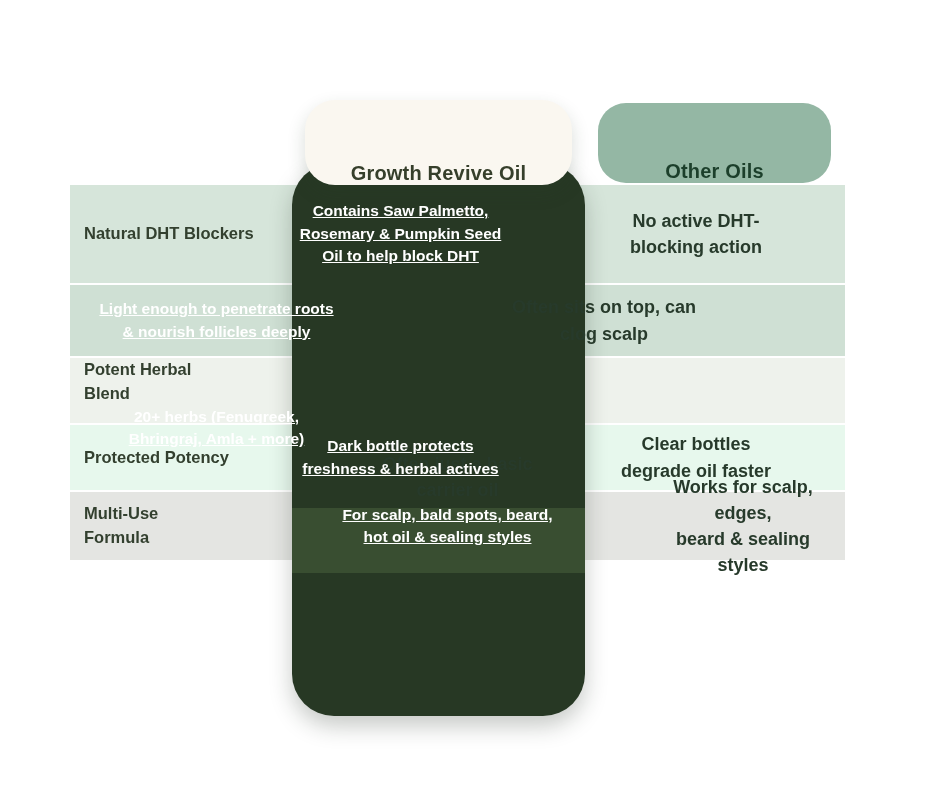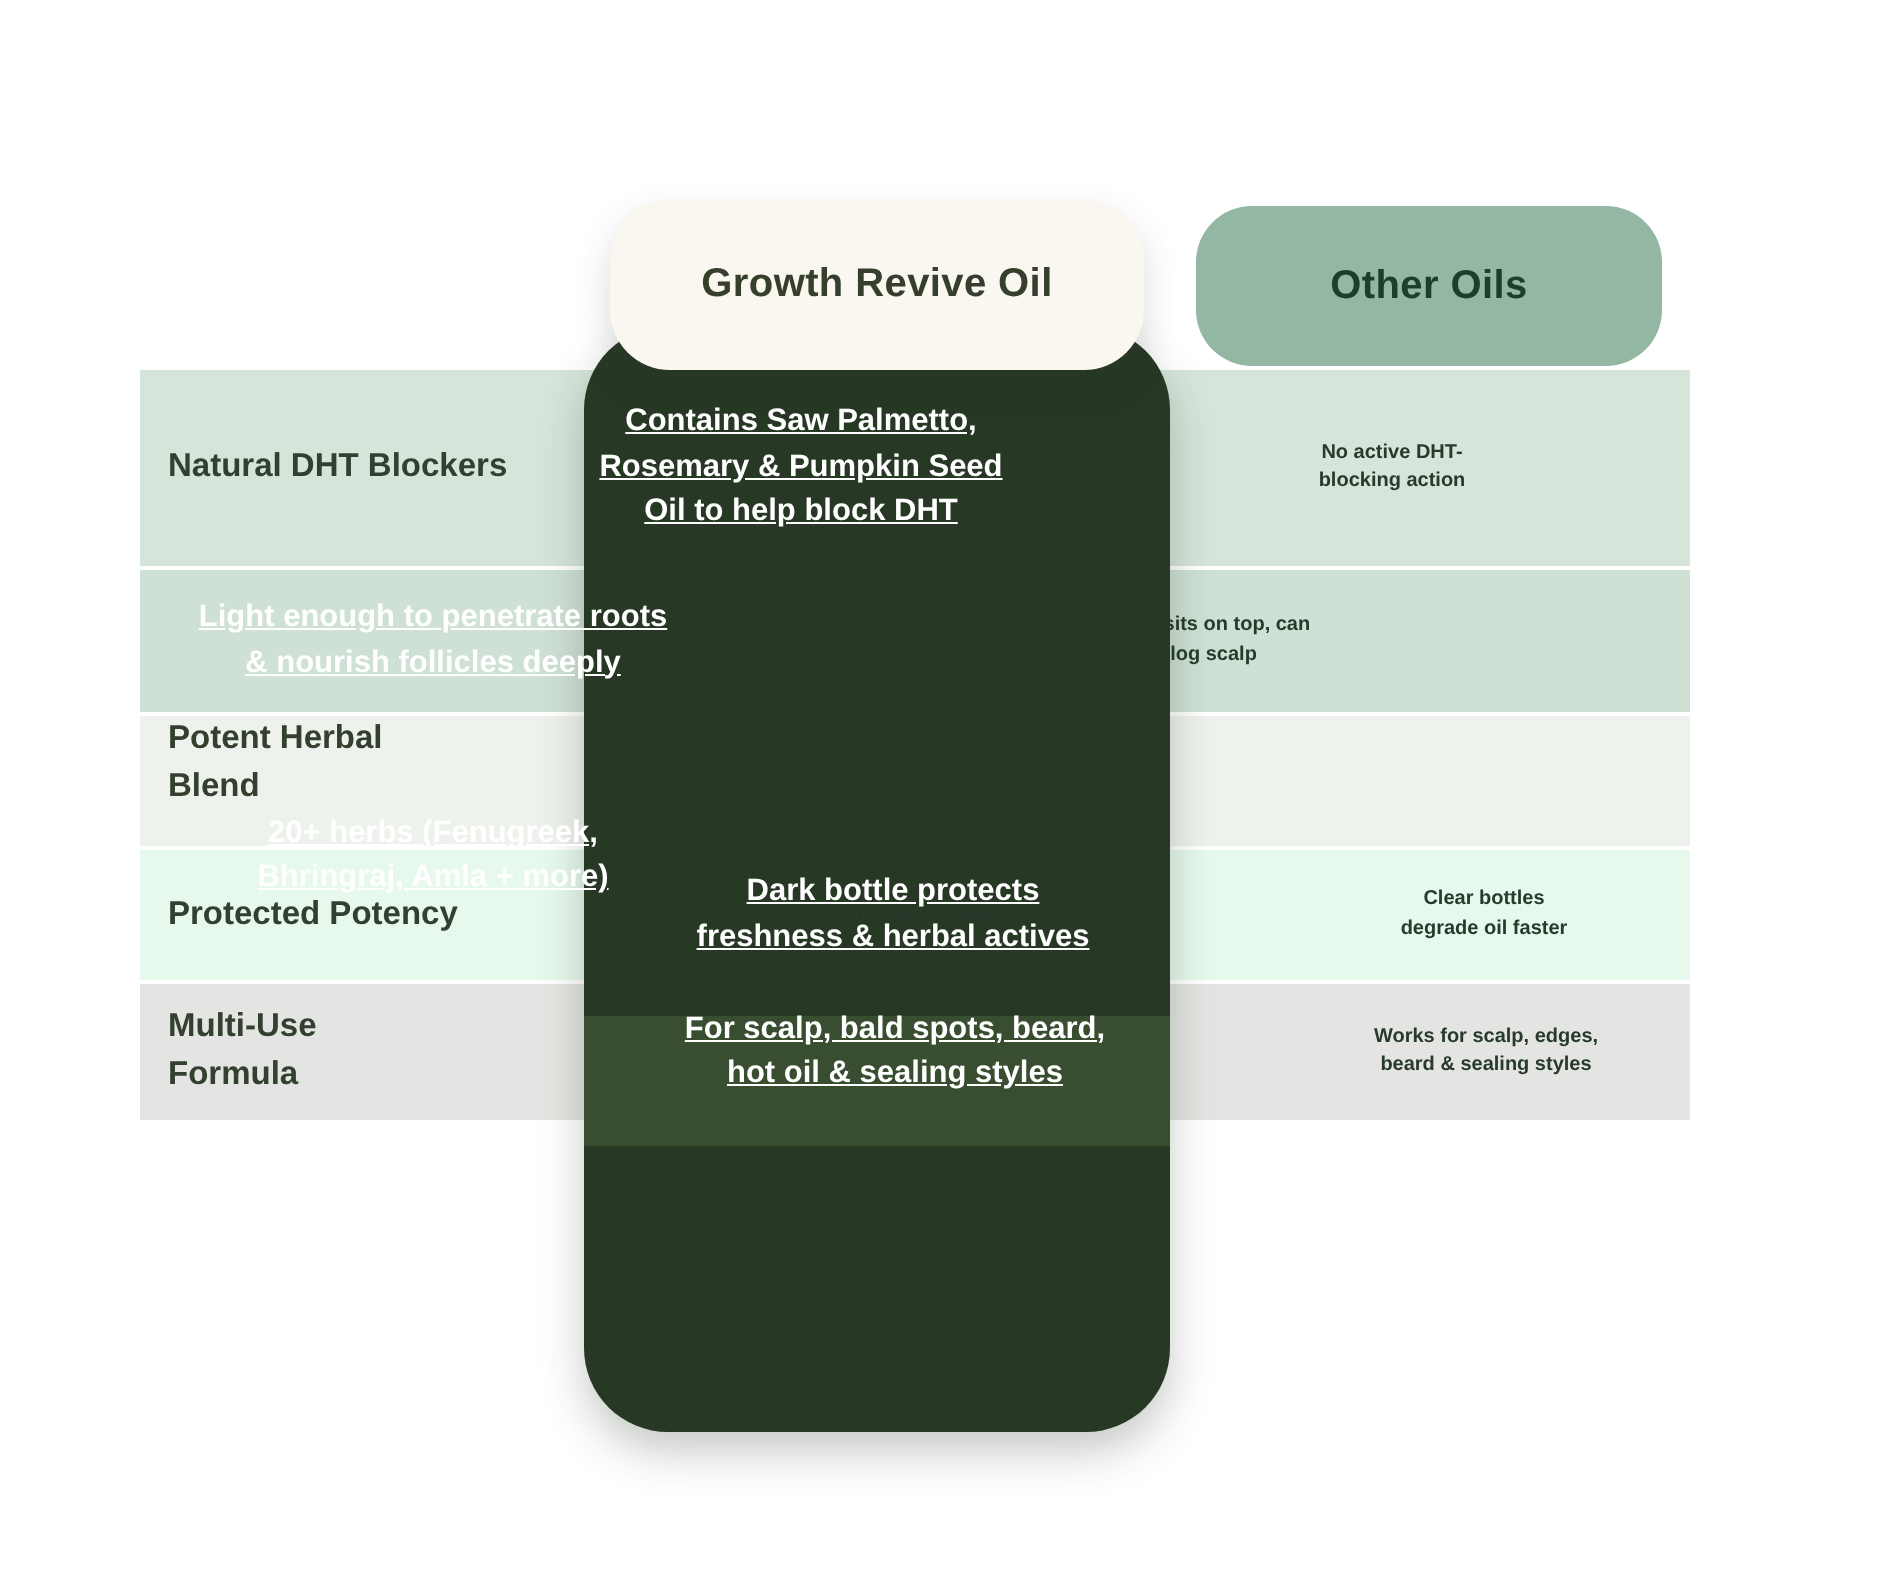--- a/index.html
+++ b/index.html
@@ -17,21 +17,21 @@
   .dark-col{
     position:absolute;left:292px;top:163px;width:293px;height:553px;
     background:var(--dark);border-radius:42px;z-index:1;
     box-shadow:0 10px 22px rgba(30,45,30,0.25);
   }
   .highlight{
     position:absolute;left:292px;top:508px;width:293px;height:65px;
     background:var(--hl);z-index:1;
   }
   .pill{
-    position:absolute;display:flex;align-items:center;justify-content:center;
+    position:absolute;display:flex;align-items:flex-end;justify-content:center;
     font-weight:700;font-size:20px;z-index:3;letter-spacing:0.2px;
   }
   .pill.cream{
     left:305px;top:100px;width:267px;height:85px;border-radius:30px;
     background:var(--creamBg);color:var(--creamTx);
     box-shadow:0 8px 18px rgba(40,60,40,0.18);
   }
   .pill.green{
     left:598px;top:103px;width:233px;height:80px;border-radius:28px;
     background:var(--greenBg);color:var(--greenTx);
@@ -39,21 +39,21 @@
   .rows{position:absolute;left:70px;top:185px;width:775px;}
   .row{display:flex;margin-bottom:2px;}
   .row-0{height:98px}.row-1{height:81px}.row-2{height:71px}
   .row-3{height:65px}.row-4{height:65px}.row-5{height:68px}.row-6{height:71px}
   .cell{
     position:relative;z-index:2;display:flex;align-items:center;
     white-space:pre-line;font-weight:700;line-height:1.45;box-sizing:border-box;
   }
   .feature{width:184px;padding-left:14px;color:var(--featTx);font-size:16.5px;text-align:left;}
   .ours{width:293px;justify-content:center;text-align:center;color:#ffffff;font-size:15.5px;padding:0 14px;text-decoration:underline;}
-  .others{flex:1;justify-content:center;text-align:center;color:var(--othTx);font-size:10px;padding:0 10px;}
+  .others{flex:1;justify-content:center;text-align:center;color:var(--othTx);font-size:18px;padding:0 10px;}
 </style>
 </head>
 <body>
 
 <div class="canvas">
 
   <div class="dark-col"></div>
   <div class="highlight"></div>
 
   <div class="pill cream">
@@ -84,21 +84,21 @@
 
     <div class="row row-3" style="background: rgb(238, 242, 236); flex-direction: column;">
       <div class="cell feature">Potent Herbal
 Blend</div>
       <div class="cell ours">20+ herbs (Fenugreek,
 Bhringraj, Amla + more)</div>
       <div class="cell others">Often just a basic
 carrier oil</div>
     </div>
 
-    <div class="row row-4" style="background: rgb(231, 248, 237); gap: 46px;">
+    <div class="row row-4" style="background: rgb(231, 248, 237);">
       <div class="cell feature">Protected Potency</div>
       <div class="cell ours">Dark bottle protects
 freshness &amp; herbal actives</div>
       <div class="cell others">Clear bottles
 degrade oil faster</div>
     </div>
 
     <div class="row row-5" style="background: rgb(228, 229, 226); gap: 47px;">
       <div class="cell feature">Multi-Use
 Formula</div>

